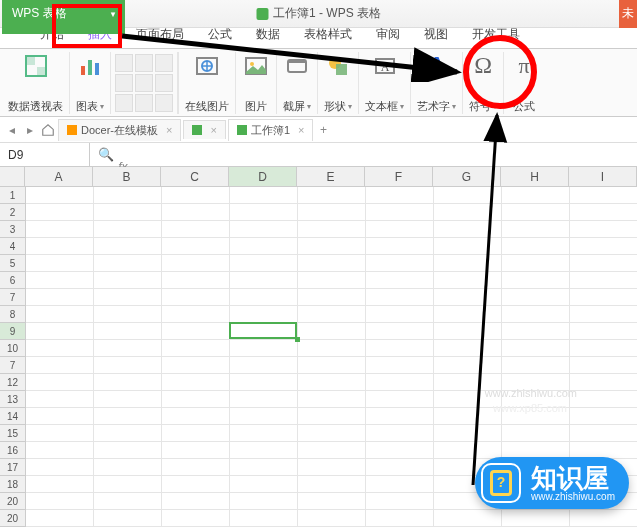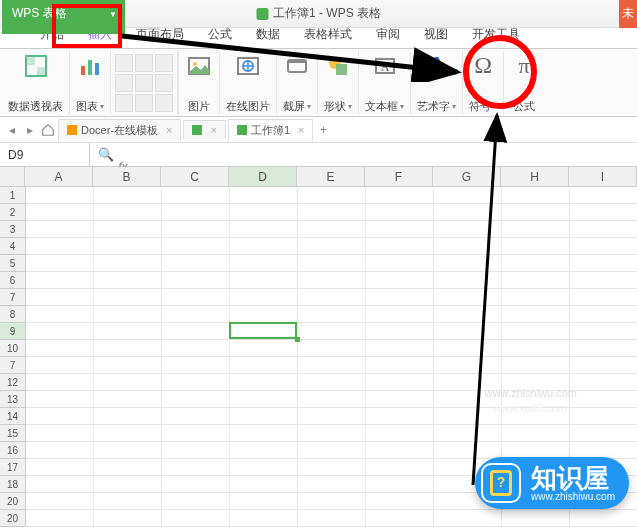--- a/index.html
+++ b/index.html
@@ -138,38 +138,38 @@
         <div class="mini-ic"></div>
         <div class="mini-ic"></div>
         <div class="mini-ic"></div>
       </div>
   </div>
   <div style="width:1px;background:#e5e5e5;height:62px;"></div>
   <div class="rgrp">
     <div class="ricon">
       <svg class="chart-ic" viewBox="0 0 24 24">
           <rect x="2" y="4" width="20" height="16" fill="none" stroke="#888" stroke-width="2"></rect>
+          <circle cx="12" cy="12" r="5" fill="none" stroke="#4a90d9" stroke-width="2"></circle>
+          <path d="M7 12 H17 M12 7 V17" stroke="#4a90d9" stroke-width="1.5"></path>
+        </svg>
+    </div>
+    <div class="rlabel">
+        <span>在线图片</span>
+      </div>
+  </div>
+  <div class="rgrp">
+    <div class="ricon">
+      <svg class="chart-ic" viewBox="0 0 24 24">
+          <rect x="2" y="4" width="20" height="16" fill="none" stroke="#888" stroke-width="2"></rect>
           <circle cx="8" cy="10" r="2" fill="#f6c244"></circle>
           <path d="M2 18 L9 12 L14 16 L18 11 L22 16 V20 H2 Z" fill="#7ab67a"></path>
         </svg>
     </div>
     <div class="rlabel">
         <span>图片</span>
-      </div>
-  </div>
-  <div class="rgrp">
-    <div class="ricon">
-      <svg class="chart-ic" viewBox="0 0 24 24">
-          <rect x="2" y="4" width="20" height="16" fill="none" stroke="#888" stroke-width="2"></rect>
-          <circle cx="12" cy="12" r="5" fill="none" stroke="#4a90d9" stroke-width="2"></circle>
-          <path d="M7 12 H17 M12 7 V17" stroke="#4a90d9" stroke-width="1.5"></path>
-        </svg>
-    </div>
-    <div class="rlabel">
-        <span>在线图片</span>
       </div>
   </div>
   <div class="rgrp">
     <div class="ricon">
       <svg class="chart-ic" viewBox="0 0 24 24">
           <rect x="3" y="6" width="18" height="12" rx="2" fill="none" stroke="#888" stroke-width="2"></rect>
           <rect x="3" y="6" width="18" height="3" fill="#888"></rect>
         </svg>
     </div>
     <div class="rlabel">

